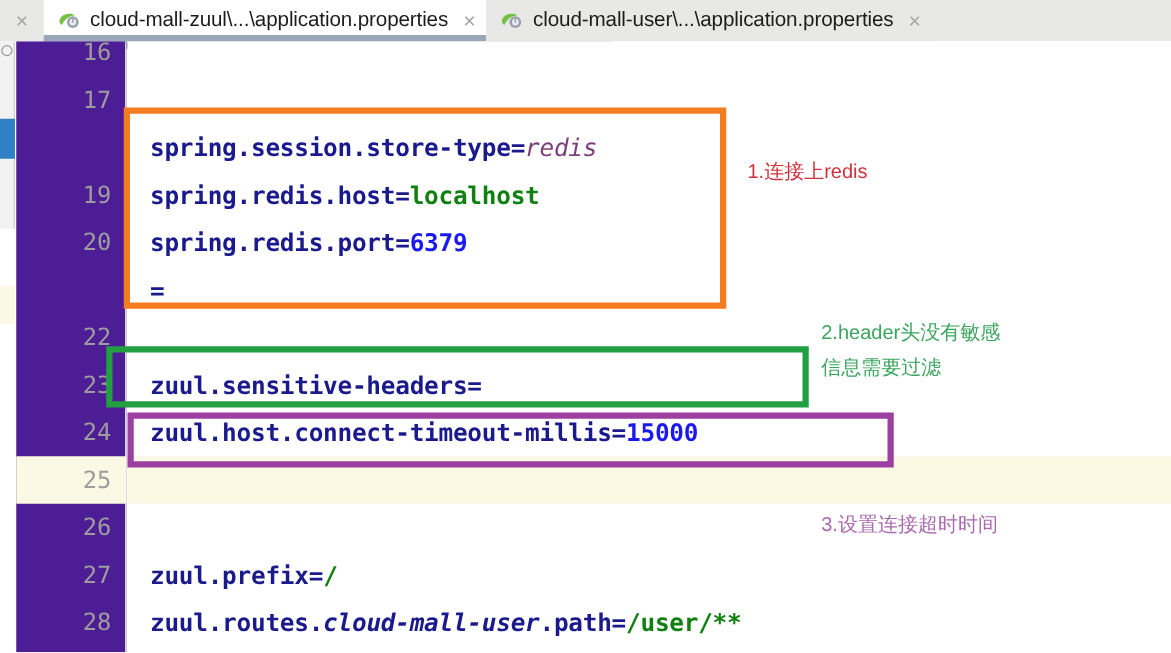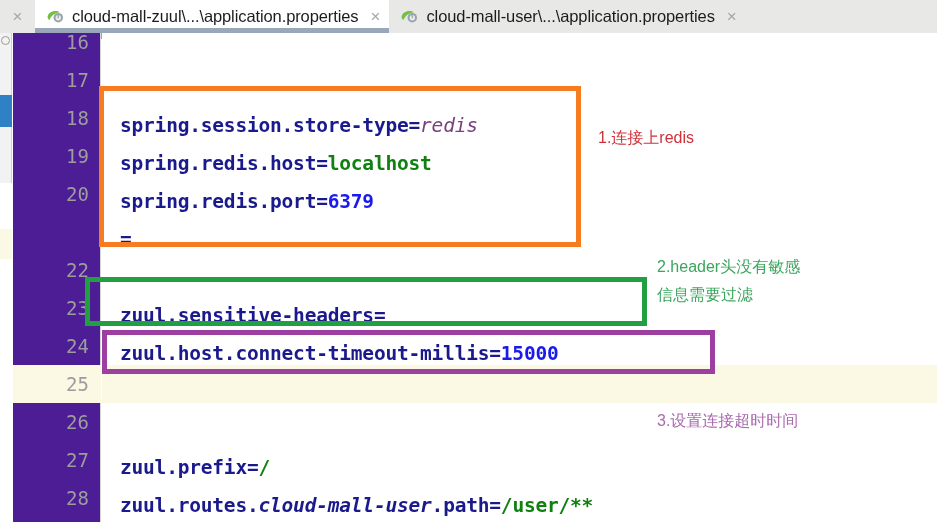--- a/index.html
+++ b/index.html
@@ -138,21 +138,21 @@
   
   .code-surface {
     position: absolute;
     left: 102px; top: 0;
     width: 835px; height: 489px;
     background: #ffffff;
   }
   .code-row {
     position: absolute;
     left: 0; width: 835px; height: 38px;
-    display: flex; align-items: flex-end;
+    display: flex; align-items: center;
     padding-left: 18px;
     font-family: "DejaVu Sans Mono", monospace;
     font-size: 19.5px;
     white-space: pre;
     letter-spacing: -0.2px;
   }
   .code-row.current { background: #fbf8e4; }
 
   .tk-key   { color: #1a1a8c; font-weight: bold; }
   .tk-keyi  { color: #1a1a8c; font-weight: bold; font-style: italic; }
@@ -236,21 +236,20 @@
     <div class="marker-strip">
       <div class="strip-white"></div>
       <div class="strip-yellow"></div>
       <div class="marker-circle"></div>
       <div class="marker-blue"></div>
     </div>
 
     <div class="gutter">
       <div class="gutter-row" style="top:-10px">16</div>
       <div class="gutter-row" style="top:28px">17</div>
-      <div class="gutter-row" style="top:66px">18</div>
       <div class="gutter-row" style="top:104px">19</div>
       <div class="gutter-row" style="top:142px">20</div>
       <div class="gutter-row" style="top:218px">22</div>
       <div class="gutter-row" style="top:256px">23</div>
       <div class="gutter-row" style="top:294px">24</div>
       <div class="gutter-row current" style="top:332px">25</div>
       <div class="gutter-row" style="top:370px">26</div>
       <div class="gutter-row" style="top:408px">27</div>
       <div class="gutter-row" style="top:446px">28</div>
     </div>

